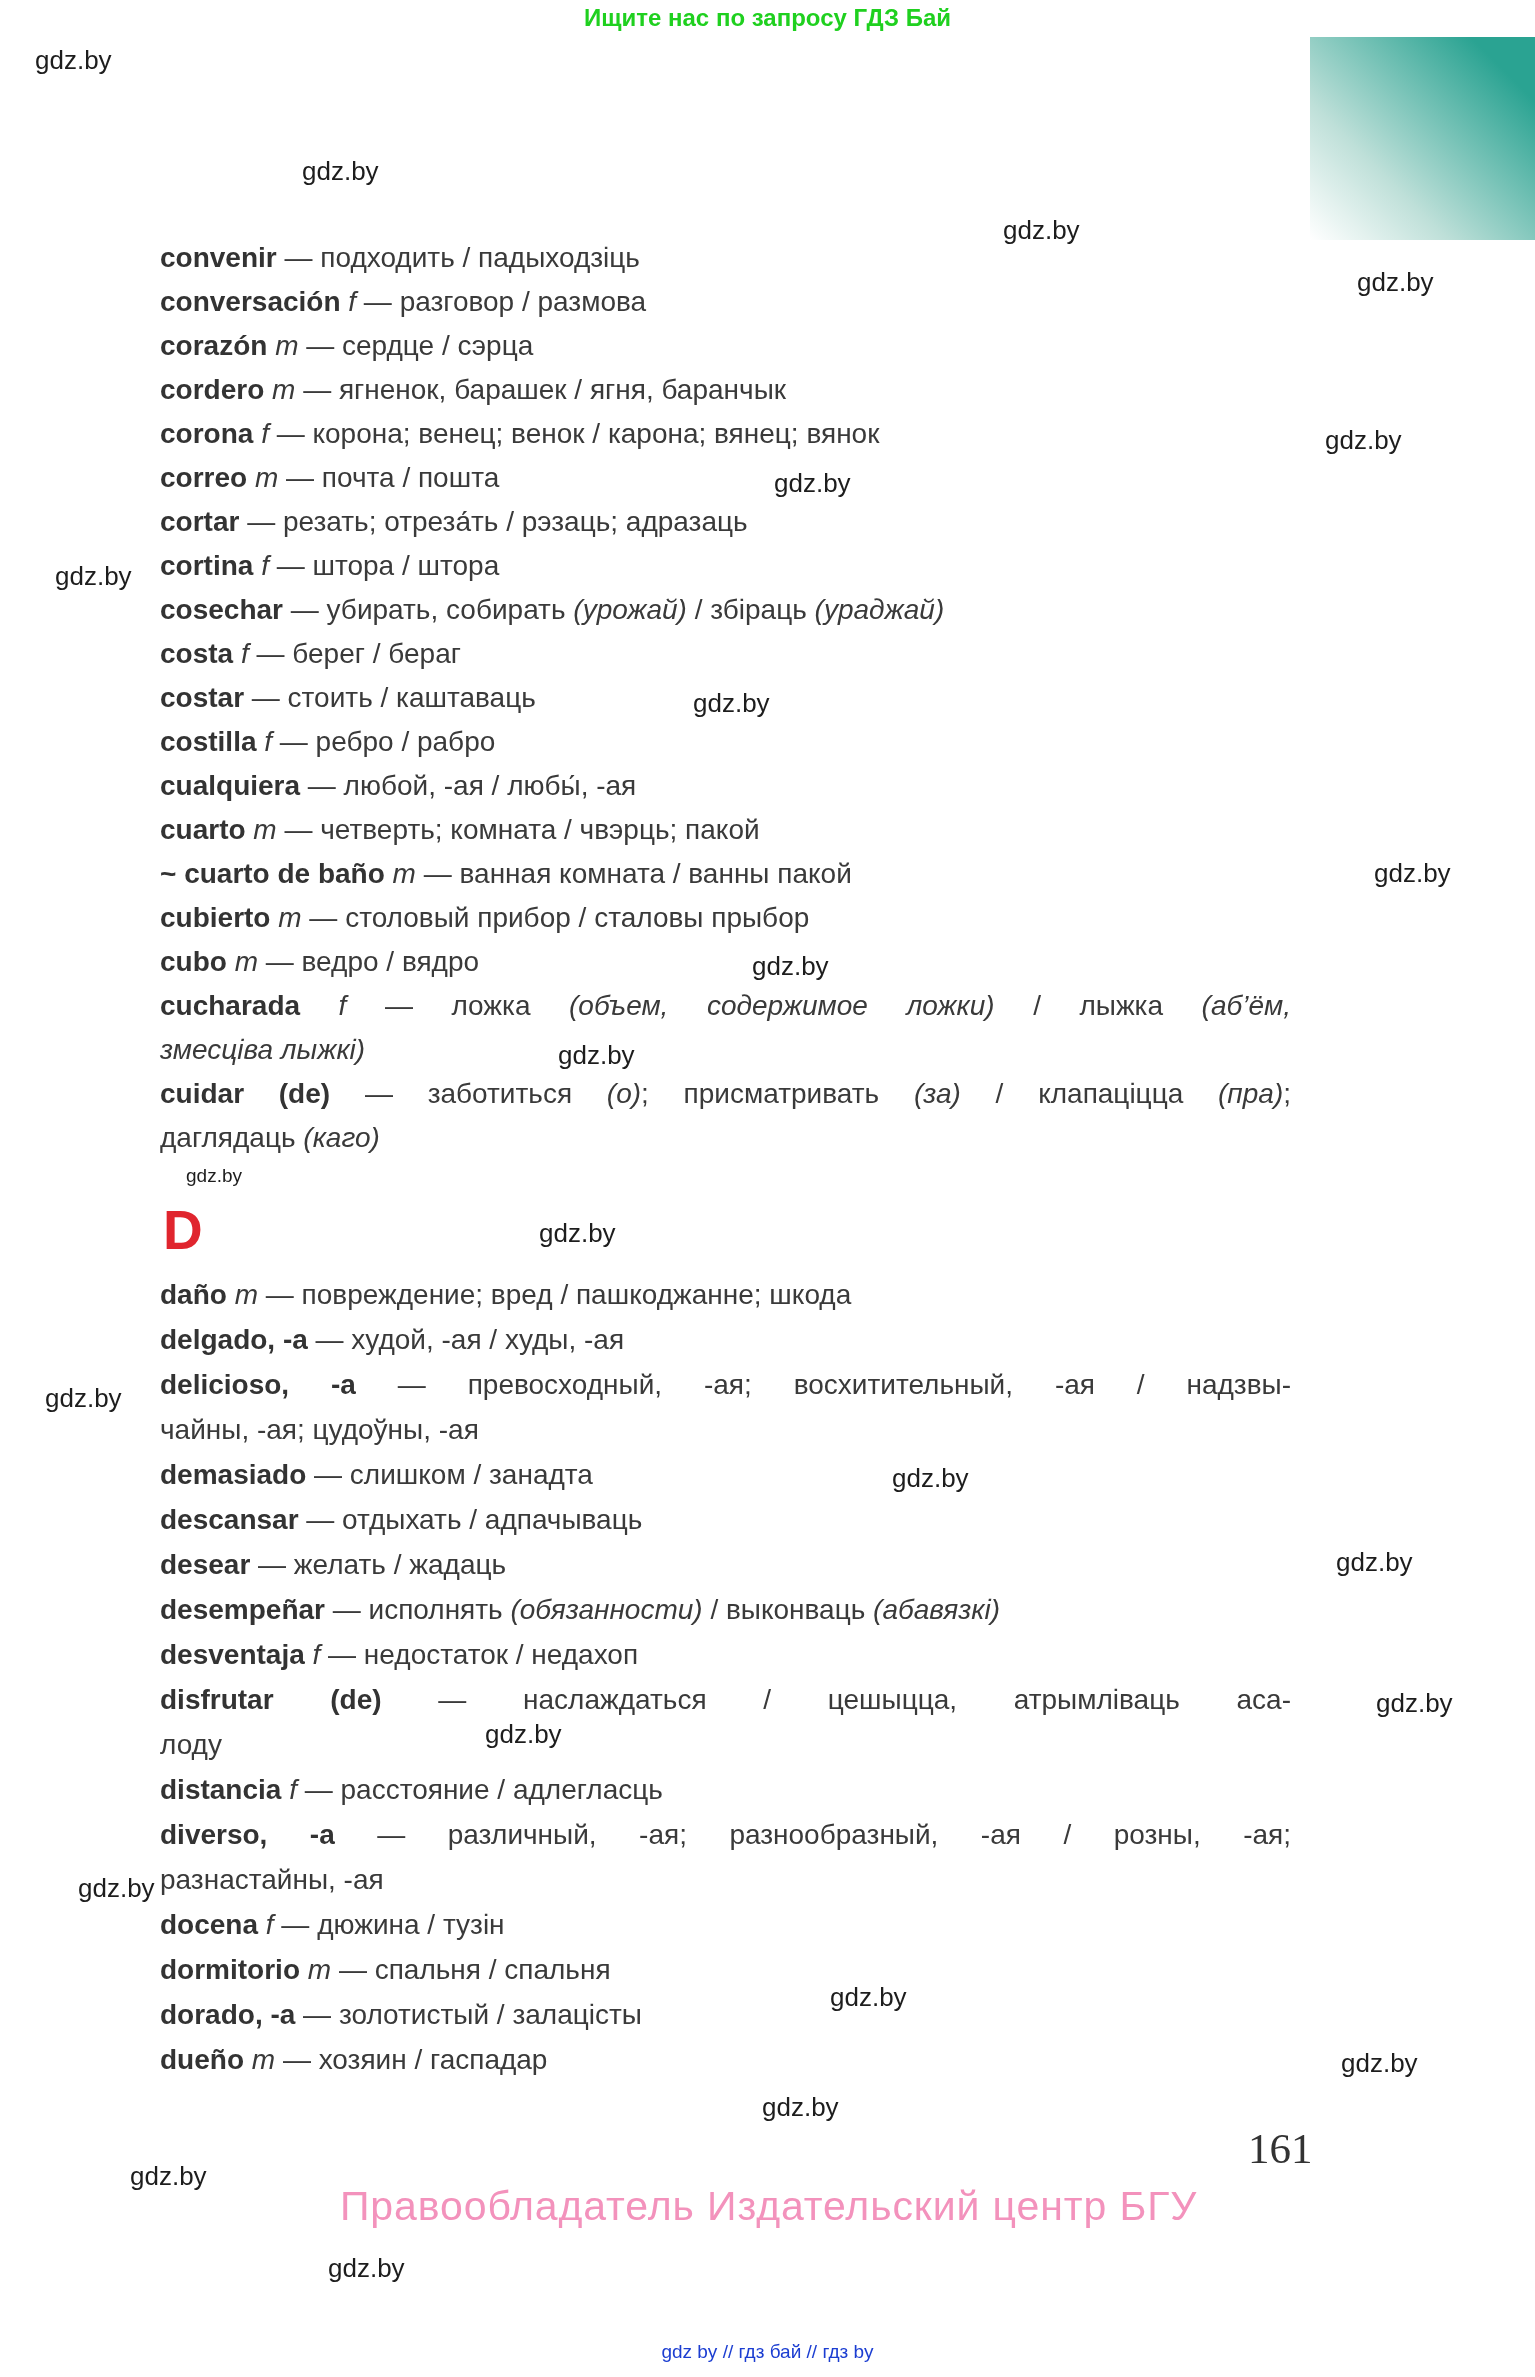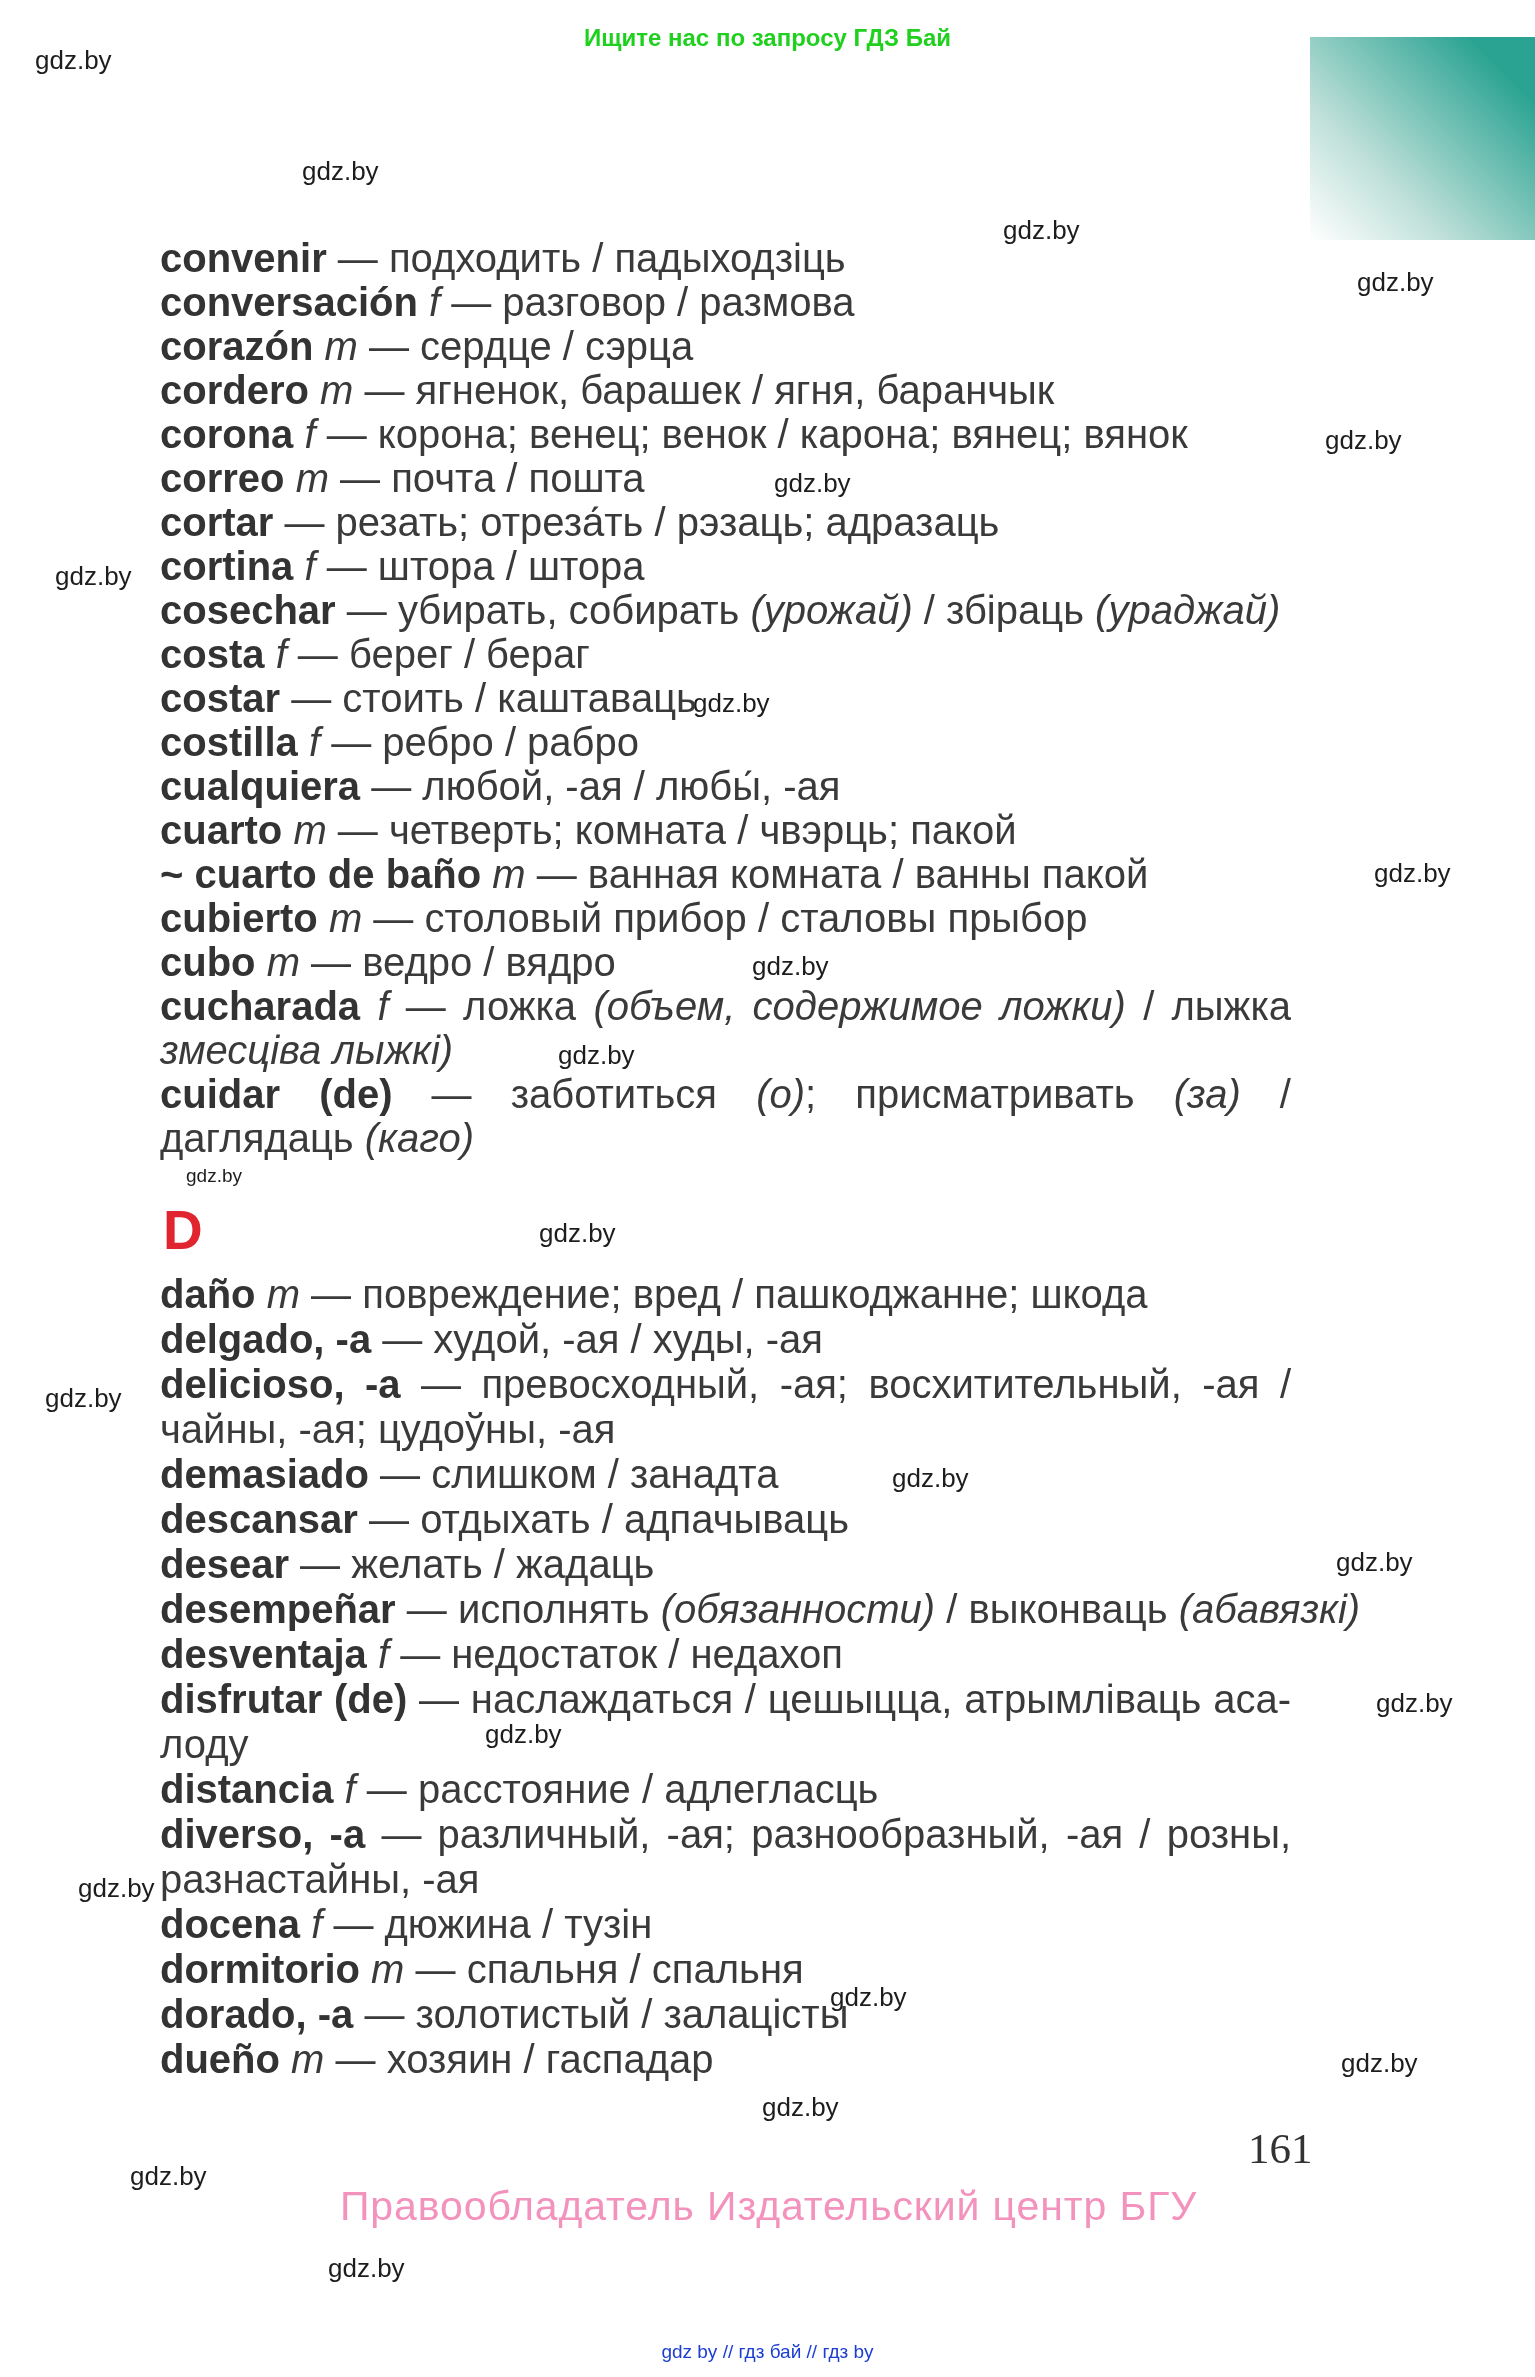--- a/index.html
+++ b/index.html
@@ -3,39 +3,39 @@
 <meta charset="utf-8">
 <style>
   html,body{margin:0;padding:0;background:#888;}
   .page{
     position:relative;width:1535px;height:2377px;background:#ffffff;
     font-family:"Liberation Sans",sans-serif;color:#3a3a3a;overflow:hidden;
     margin:0 auto;
   }
   .banner{
     position:absolute;top:3.5px;left:0;width:100%;
-    text-align:center;font-size:24px;font-weight:bold;margin-top:20px;
+    text-align:center;font-size:24px;font-weight:bold;
   }
   .gsq{
     position:absolute;left:1310px;top:37px;width:225px;height:203px;
     background:linear-gradient(45deg,#ffffff 0%,#bfe0d9 32%,#2aa392 85%);
   }
   .wm{
     position:absolute;font-size:26px;color:#1d1d1d;white-space:nowrap;
   }
   .wm.small{font-size:19px;}
   .dict{
     position:absolute;left:160px;width:1131px;
   }
   .dictC{top:236px;}
   .dictD{top:1272px;}
   .dictC .ln{height:44px;line-height:44px;}
   .dictD .ln{height:45px;line-height:45px;}
   .ln{
-    font-size:40px;white-space:nowrap;color:#3a3a3a;
+    font-size:28px;white-space:nowrap;color:#3a3a3a;
   }
   .ln.j{
     white-space:normal;text-align:justify;text-align-last:justify;
     overflow:hidden;
   }
   .s-b{font-weight:bold;color:#333333;}
   .s-i{font-style:italic;}
   .dletter{
     position:absolute;left:163px;top:1203px;
     font-size:55px;line-height:55px;font-weight:bold;

